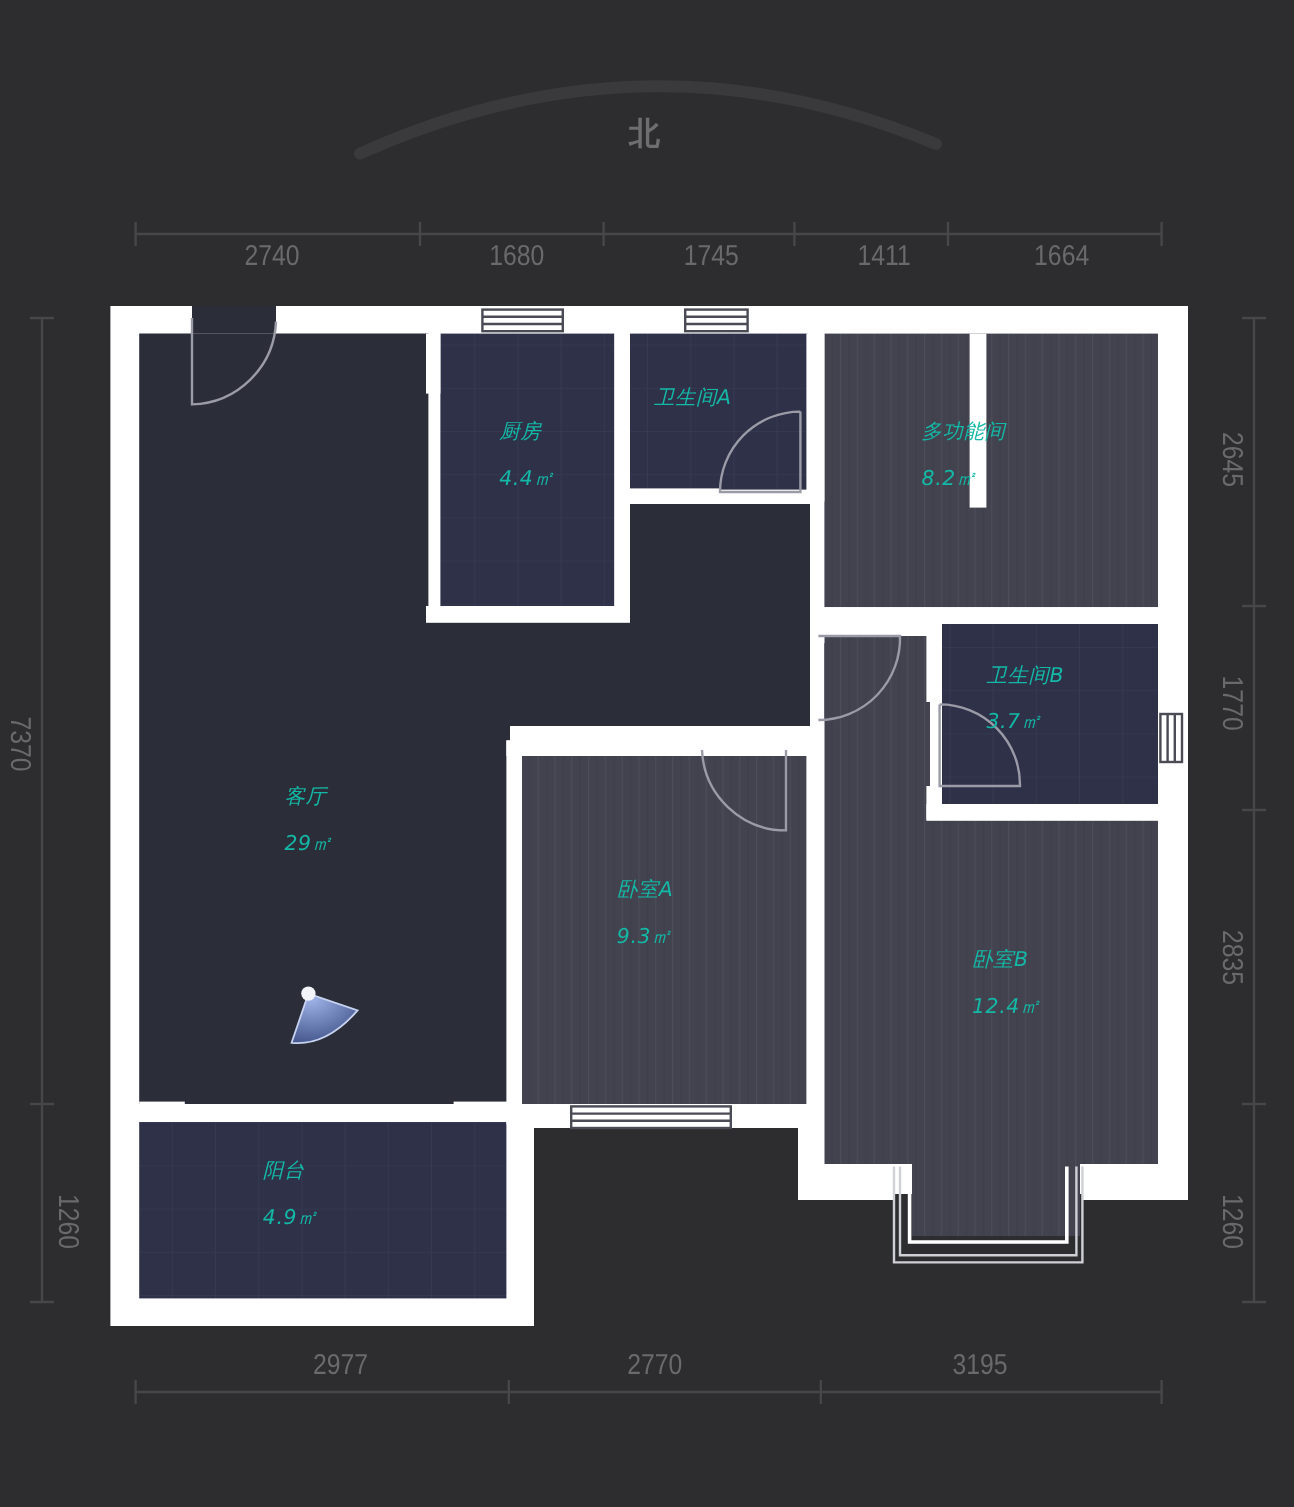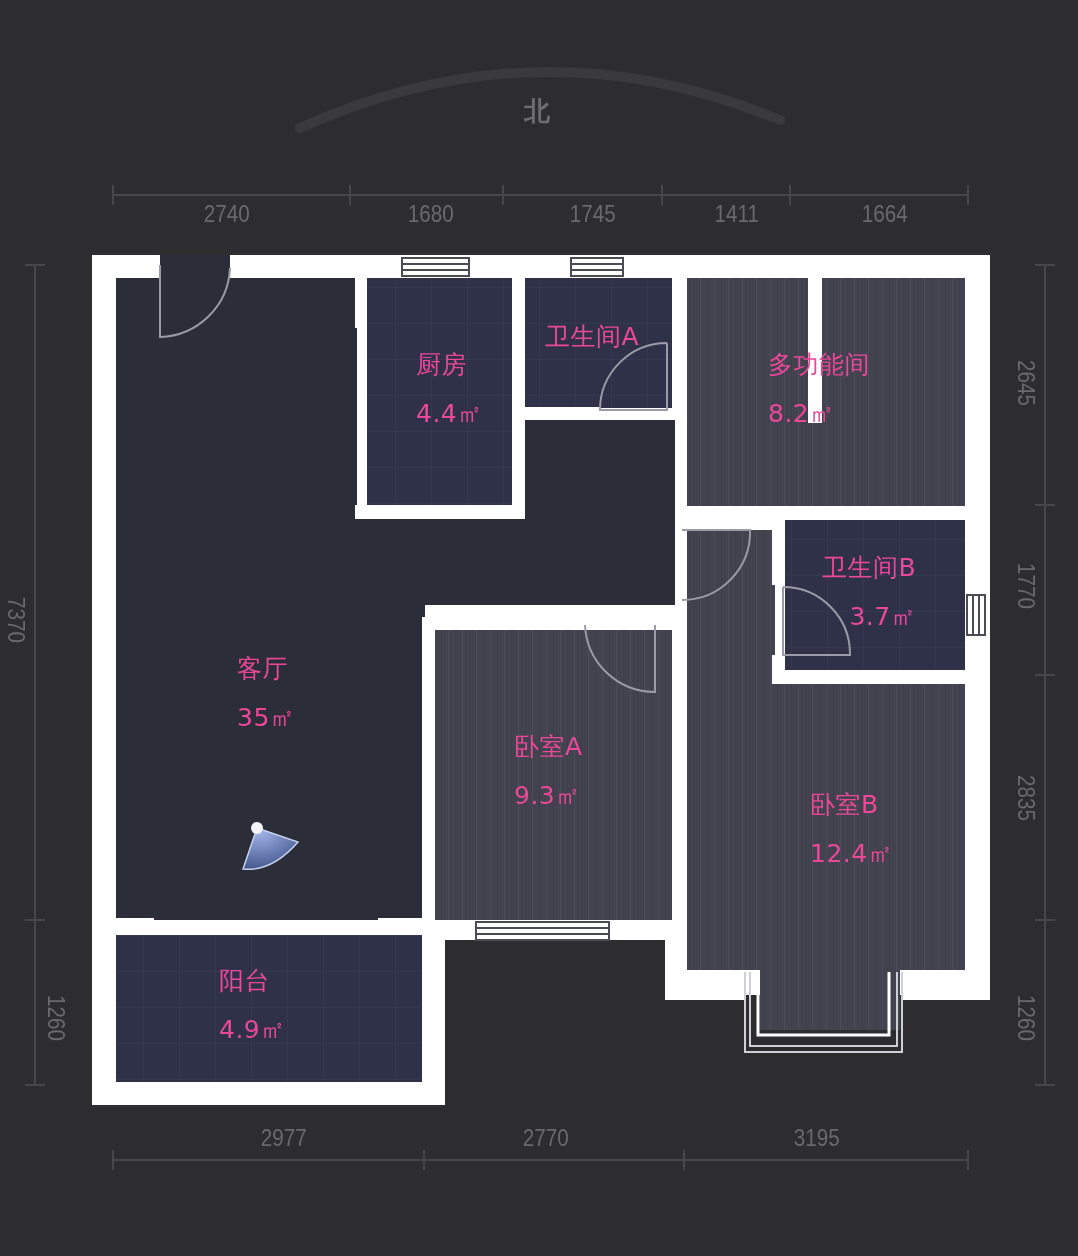--- a/index.html
+++ b/index.html
@@ -4,22 +4,22 @@
 <style>
   html, body { margin: 0; padding: 0; }
   body {
     width: 1078px; height: 1256px; overflow: hidden;
     background: #2d2d2f;
     font-family: "DejaVu Sans", "Liberation Sans", sans-serif;
     position: relative;
   }
   #plan-svg { position: absolute; left: 0; top: 0; }
   .room-label {
-    position: absolute; color: #ec4899; font-size: 25px; line-height: 1.2;
-    white-space: nowrap; letter-spacing: 0.5px;
+    position: absolute; color: #14b8a6; font-size: 17px; line-height: 1.2;
+    white-space: nowrap; letter-spacing: 0.5px; font-style: italic;
   }
   .room-label .area { display: block; margin-top: 19px; }
   .dim {
     position: absolute; color: #6a6a6c; font-size: 24px;
     font-family: "Liberation Sans", "DejaVu Sans", sans-serif;
     transform: scaleX(0.86); transform-origin: center;
     white-space: nowrap;
   }
   .dim-v {
     position: absolute; color: #6a6a6c; font-size: 24px;
@@ -194,27 +194,27 @@
   <span>厨房</span>
   <span class="area">4.4㎡</span>
 </div>
 <div class="room-label" style="left:545px; top:322px;">
   <span>卫生间A</span>
 </div>
 <div class="room-label" style="left:768px; top:350px;">
   <span>多功能间</span>
   <span class="area">8.2㎡</span>
 </div>
-<div class="room-label" style="left:822px; top:553px;text-align:right;">
+<div class="room-label" style="left:822px; top:553px;">
   <span>卫生间B</span>
   <span class="area">3.7㎡</span>
 </div>
 <div class="room-label" style="left:237px; top:654px;">
   <span>客厅</span>
-  <span class="area">35㎡</span>
+  <span class="area">29㎡</span>
 </div>
 <div class="room-label" style="left:514px; top:732px;">
   <span>卧室A</span>
   <span class="area">9.3㎡</span>
 </div>
 <div class="room-label" style="left:810px; top:790px;">
   <span>卧室B</span>
   <span class="area">12.4㎡</span>
 </div>
 <div class="room-label" style="left:219px; top:966px;">

